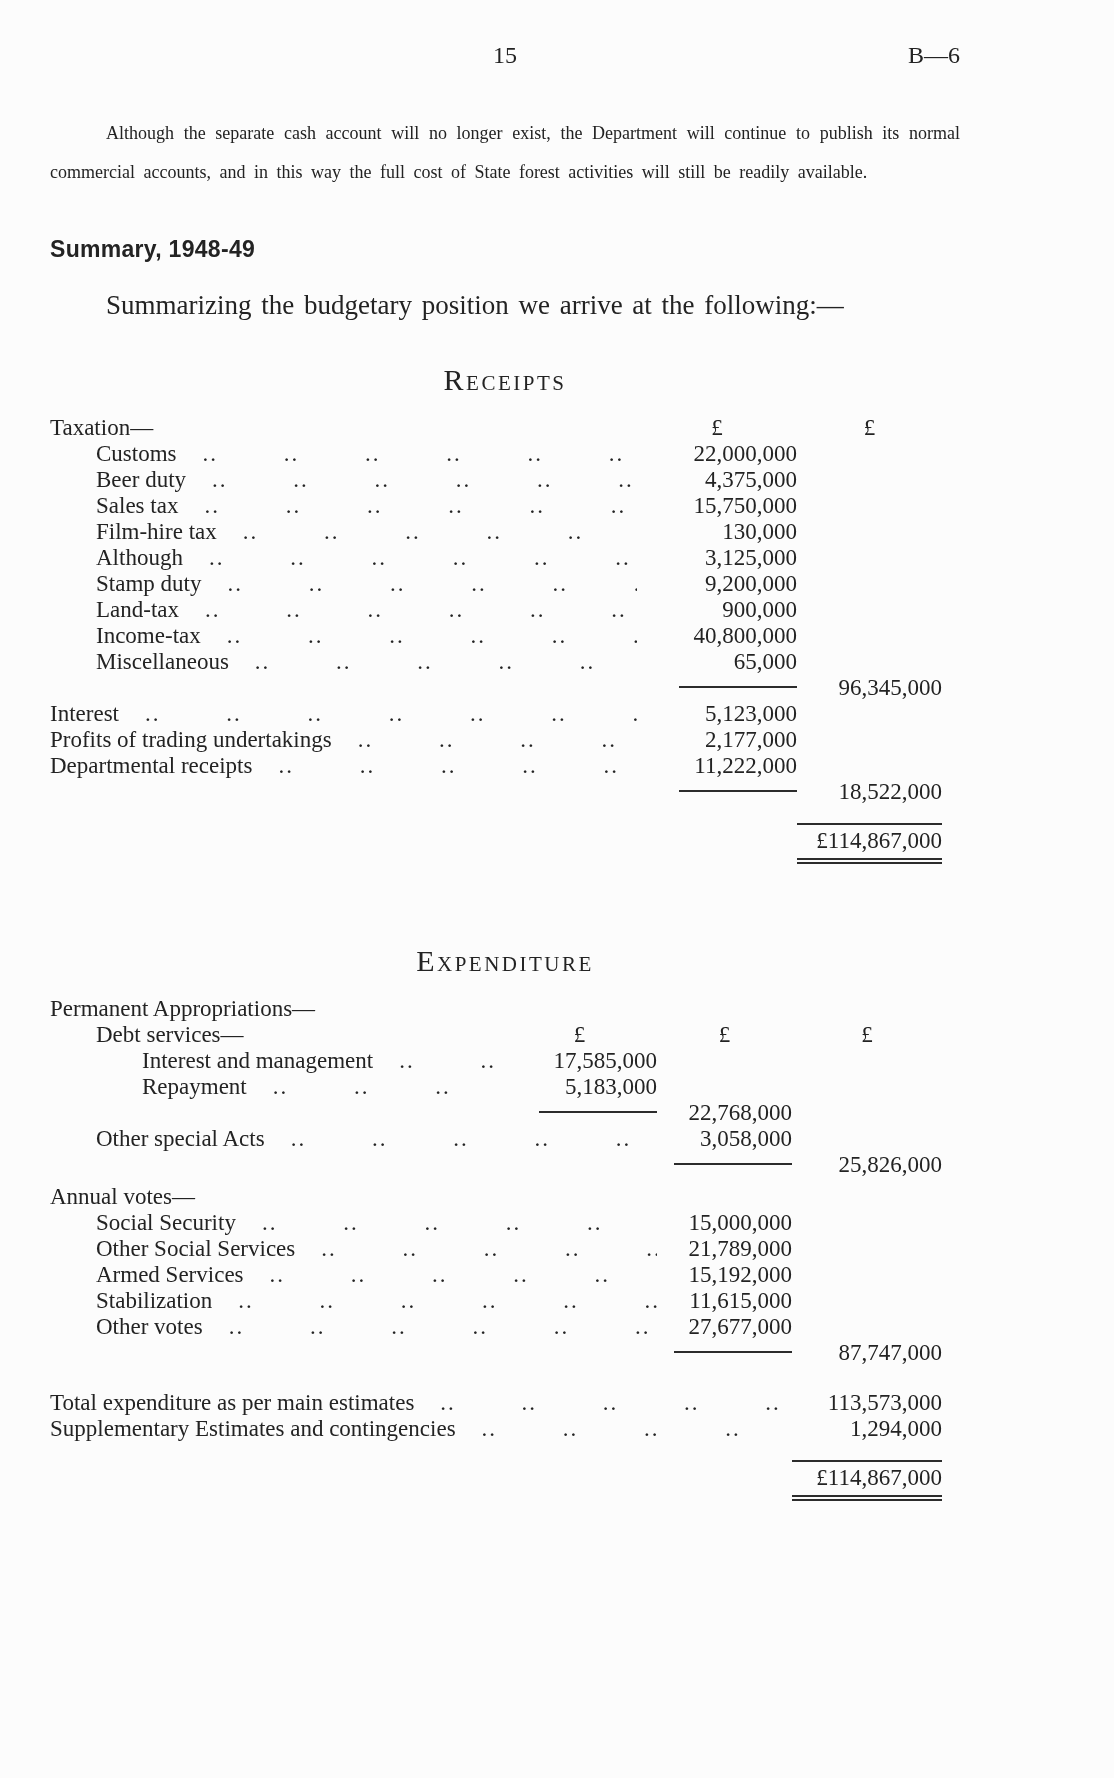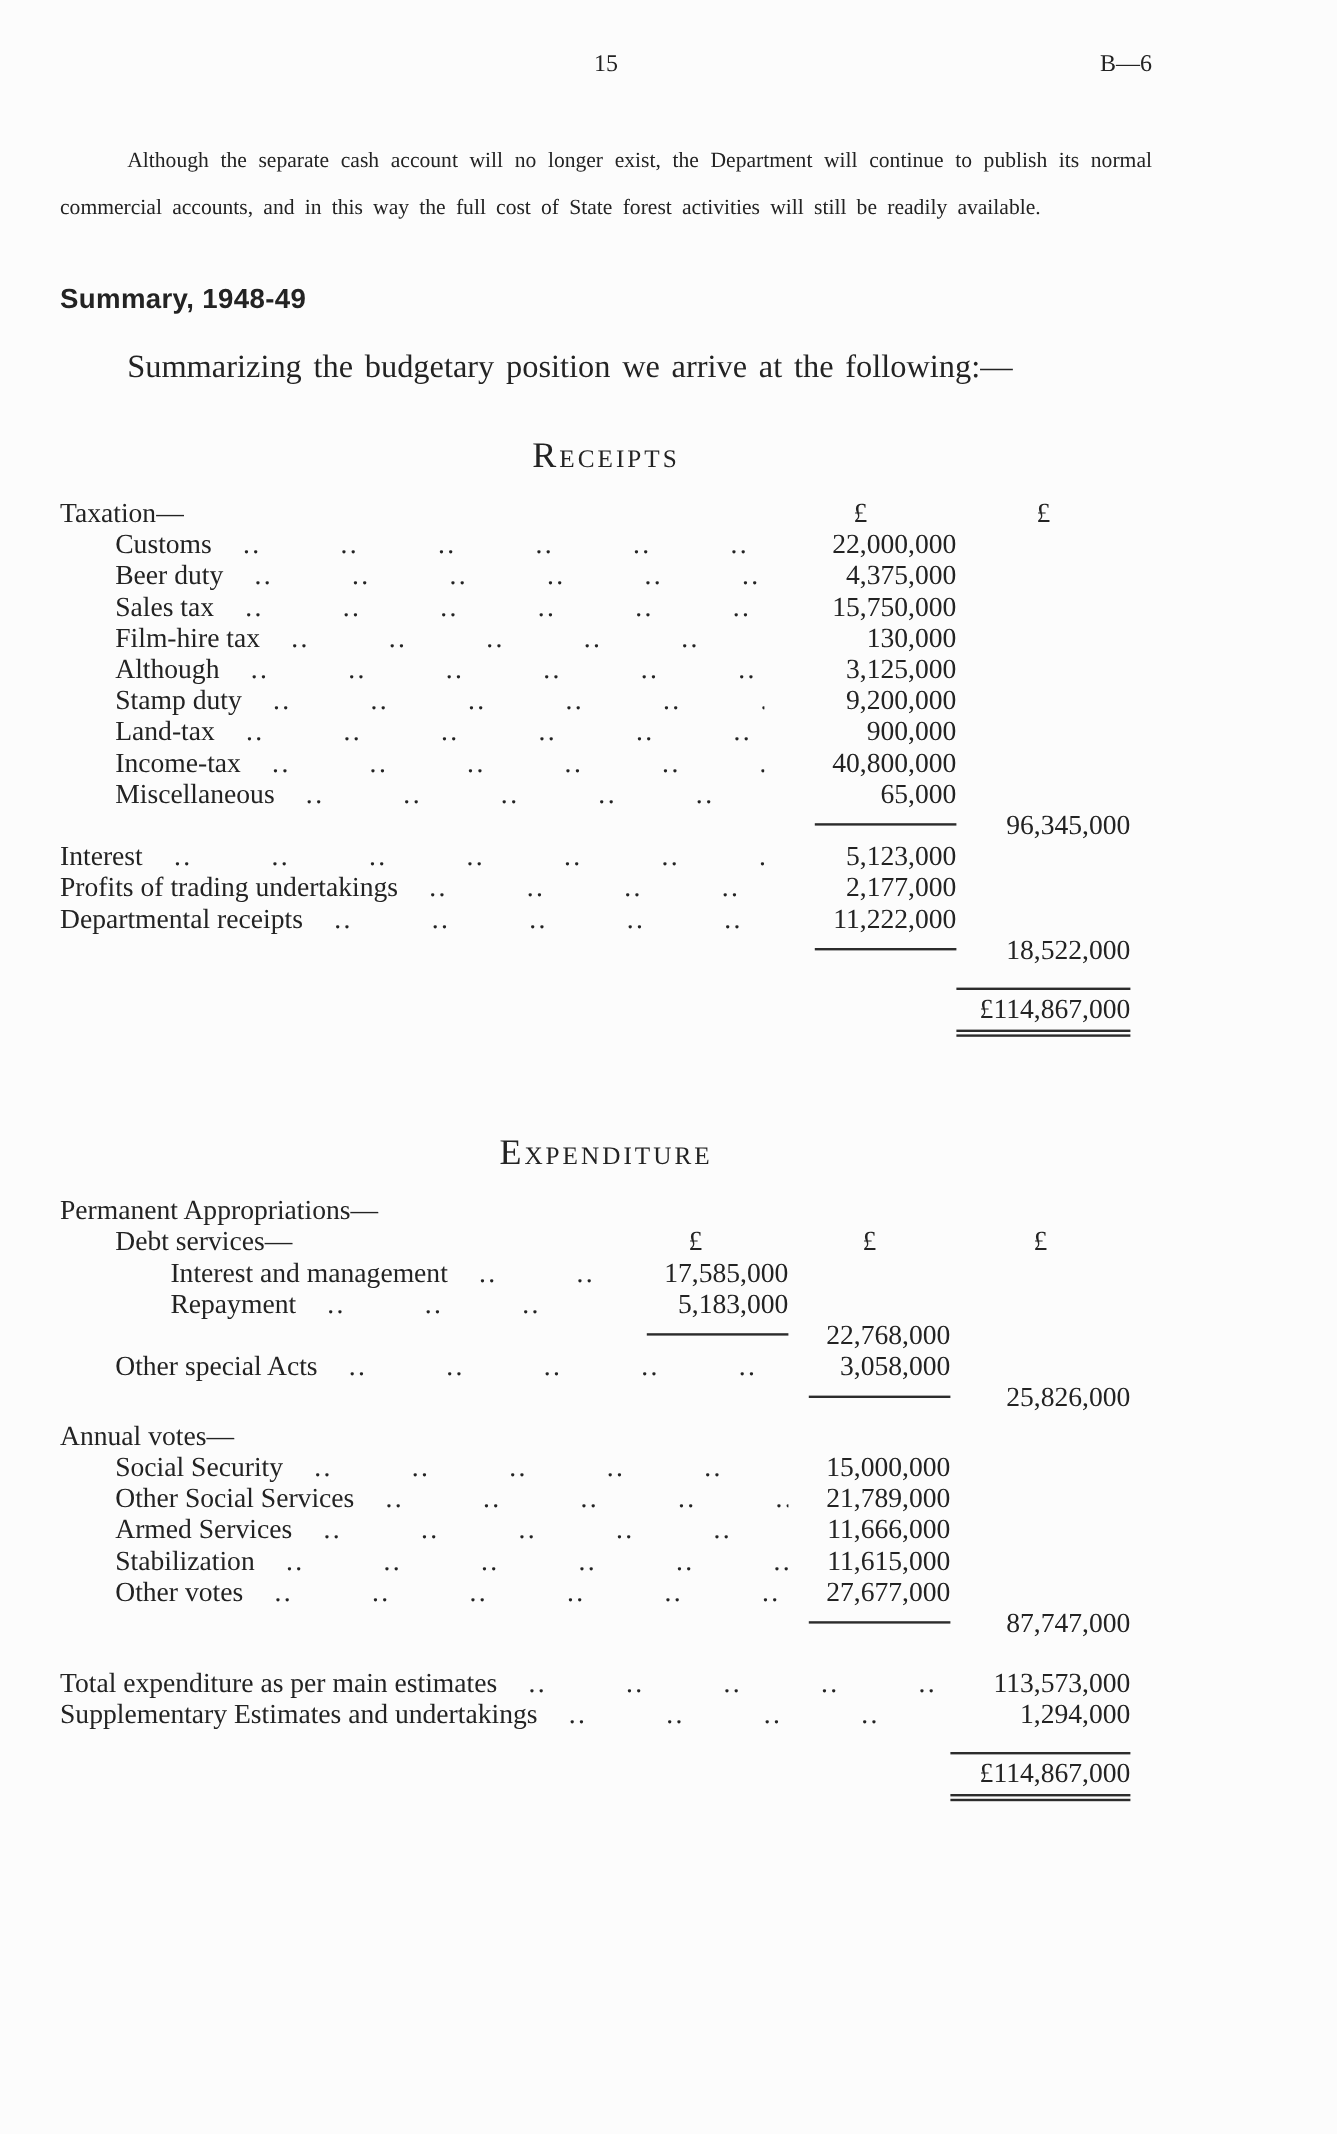--- a/index.html
+++ b/index.html
@@ -14,21 +14,21 @@
     box-sizing: border-box;
     background: #fcfcfc;
     color: #232323;
     font-family: "Liberation Serif", serif;
     padding: 42px 154px 0 50px;
     overflow: hidden;
   }
   .pagehead {
     position: relative;
     height: 36px;
-    font-size: 20px;
+    font-size: 24px;
   }
   .pagehead .num {
     position: absolute;
     left: 0; right: 0;
     text-align: center;
   }
   .pagehead .ref {
     position: absolute;
     right: 0; top: 0;
   }
@@ -274,21 +274,21 @@
       </div>
       <div class="frow">
         <span class="lab ind1">Other Social Services</span>
         <span class="leaders">.. .. .. .. .. .. .. .. .. .. .. .. .. .. .. .. .. .. .. .. .. .. .. .. .. ..</span>
         <span class="amt" style="width: 135px;">21,789,000</span>
         <span class="amt" style="width: 150px;"></span>
       </div>
       <div class="frow">
         <span class="lab ind1">Armed Services</span>
         <span class="leaders">.. .. .. .. .. .. .. .. .. .. .. .. .. .. .. .. .. .. .. .. .. .. .. .. .. ..</span>
-        <span class="amt" style="width: 135px;">11,666,000</span>
+        <span class="amt" style="width: 135px;">15,192,000</span>
         <span class="amt" style="width: 150px;"></span>
       </div>
       <div class="frow">
         <span class="lab ind1">Stabilization</span>
         <span class="leaders">.. .. .. .. .. .. .. .. .. .. .. .. .. .. .. .. .. .. .. .. .. .. .. .. .. ..</span>
         <span class="amt" style="width: 135px;">11,615,000</span>
         <span class="amt" style="width: 150px;"></span>
       </div>
       <div class="frow">
         <span class="lab ind1">Other votes</span>
@@ -300,21 +300,21 @@
         <span class="leaders"></span>
         <span class="amt" style="width: 135px;"><span class="ruleline"></span></span>
         <span class="amt" style="width: 150px;">87,747,000</span>
       </div>
       <div class="frow" style="margin-top: 24px;">
         <span class="lab ind0">Total expenditure as per main estimates</span>
         <span class="leaders">.. .. .. .. .. .. .. .. .. .. .. .. .. .. .. .. .. .. .. .. .. .. .. .. .. ..</span>
         <span class="amt" style="width: 150px;">113,573,000</span>
       </div>
       <div class="frow">
-        <span class="lab ind0">Supplementary Estimates and undertakings</span>
+        <span class="lab ind0">Supplementary Estimates and contingencies</span>
         <span class="leaders">.. .. .. .. .. .. .. .. .. .. .. .. .. .. .. .. .. .. .. .. .. .. .. .. .. ..</span>
         <span class="amt" style="width: 150px;">1,294,000</span>
       </div>
       <div class="frow" style="margin-top: 18px;">
         <span class="leaders"></span>
         <span class="amt total-amt" style="width: 150px;">£114,867,000</span>
       </div>
     </div>
 
 </div>

